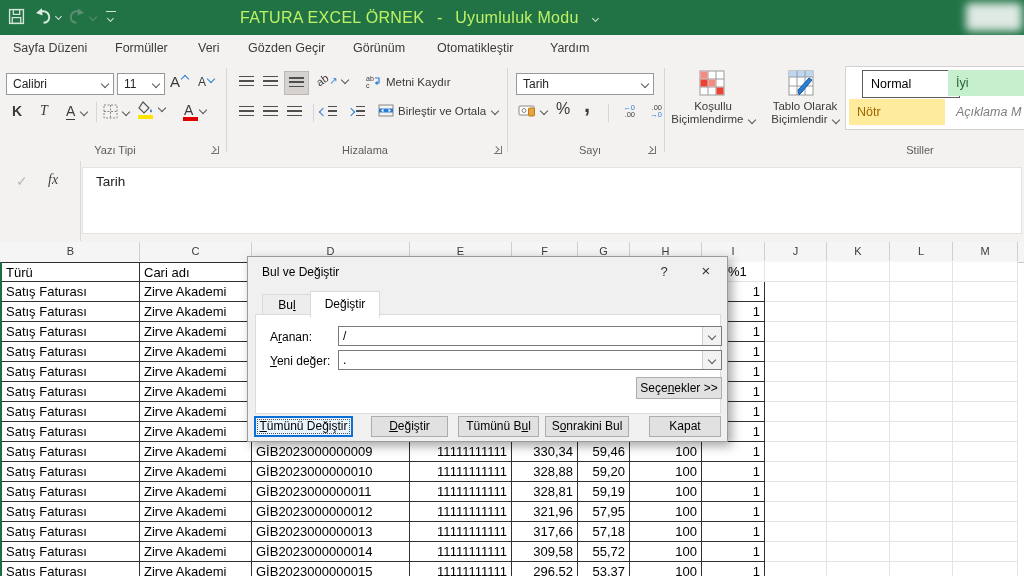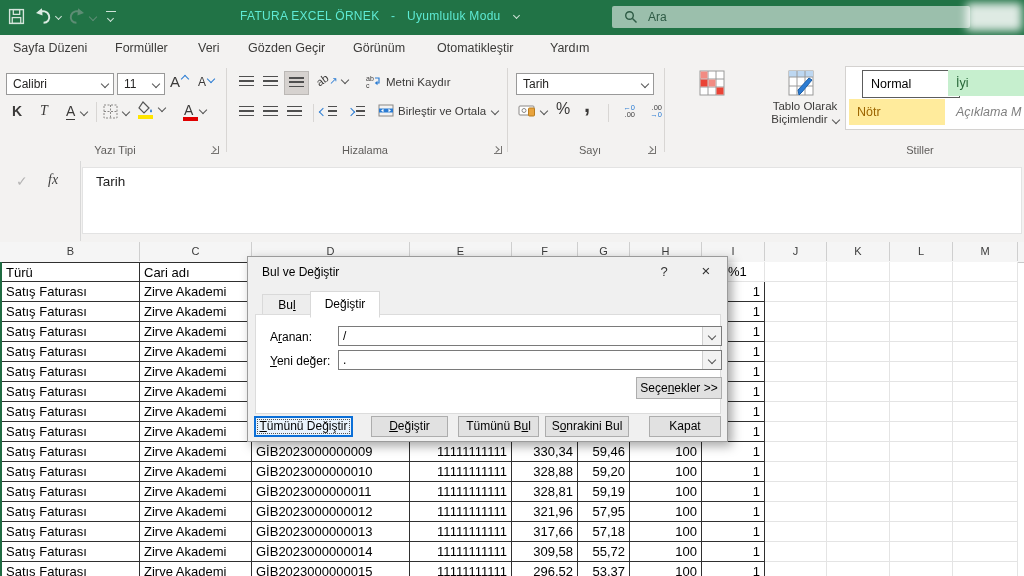--- a/index.html
+++ b/index.html
@@ -5,21 +5,21 @@
   html,body{margin:0;padding:0;background:#666;}
   #screen{position:relative;width:1024px;height:576px;overflow:hidden;background:#fff;
           font-family:"Liberation Sans",sans-serif;color:#222;}
   .abs{position:absolute;}
   
   .titlebar{left:0;top:0;width:1024px;height:35px;background:#217346;}
   .qat-icon{top:8px;width:18px;height:18px;}
   .chv{display:inline-block;width:5px;height:5px;border-right:1.4px solid #555;border-bottom:1.4px solid #555;transform:rotate(45deg);}
   .chv.light{border-color:#cfe3d8;width:4px;height:4px;}
   .chv.dim{border-color:#5d8d74;}
-  .title-text{top:9px;left:240px;font-size:12px;color:#5eead4;letter-spacing:.3px;white-space:nowrap;}
+  .title-text{top:9px;left:240px;font-size:16px;color:#bef264;letter-spacing:.3px;white-space:nowrap;}
   .searchbox{left:612px;top:6px;width:358px;height:22px;background:#9bbfac;border-radius:2px;
              display:flex;align-items:center;}
   .searchbox .ph{font-size:12px;color:#2e5b45;margin-left:10px;}
   .blurblob{left:966px;top:3px;width:56px;height:28px;background:rgba(255,255,255,.85);
             filter:blur(4px);border-radius:4px;}
   
   .tabrow{left:0;top:35px;width:1024px;height:27px;background:#f3f2f1;border-bottom:1px solid #e1dfdd;}
   .rtab{position:absolute;top:6px;font-size:12.5px;color:#3c3b39;white-space:nowrap;}
   
   .ribbon{left:0;top:62px;width:1024px;height:99px;background:#f3f2f1;border-bottom:1px solid #c8c6c4;}
@@ -120,27 +120,20 @@
     <div class="abs" style="left:106px;top:11px;width:10px;height:3px;border-top:1.6px solid #cfe3d8;"></div>
     <span class="abs chv light" style="left:108px;top:16px;"></span>
 
     <div class="abs title-text">
       <span>FATURA EXCEL ÖRNEK</span>
       <span style="margin:0 8px;">-</span>
       <span>Uyumluluk Modu</span>
       <span class="chv light" style="margin-left:10px;position:relative;top:-2px;"></span>
     </div>
 
-    <div class="abs searchbox">
-      <svg style="margin-left:12px;" width="14" height="14" viewBox="0 0 14 14">
-          <circle cx="5.5" cy="5.5" r="3.8" fill="none" stroke="#2e5b45" stroke-width="1.4"></circle>
-          <line x1="8.5" y1="8.5" x2="12.5" y2="12.5" stroke="#2e5b45" stroke-width="1.4"></line>
-        </svg>
-      <span class="ph">Ara</span>
-    </div>
     <div class="abs blurblob"></div>
   </div>
 
   <div class="abs tabrow" id="tabrow">
       <div class="rtab" style="left: 13px;">Sayfa Düzeni</div>
       <div class="rtab" style="left: 115px;">Formüller</div>
       <div class="rtab" style="left: 198px;">Veri</div>
       <div class="rtab" style="left: 248px; text-align: center;">Gözden Geçir</div>
       <div class="rtab" style="left: 353px;">Görünüm</div>
       <div class="rtab" style="left: 437px;">Otomatikleştir</div>
@@ -277,20 +270,24 @@
           <rect x="1" y="1" width="24" height="24" fill="#fff" stroke="#9a9a9a"></rect>
           <line x1="9" y1="1" x2="9" y2="25" stroke="#9a9a9a"></line>
           <line x1="17" y1="1" x2="17" y2="25" stroke="#9a9a9a"></line>
           <line x1="1" y1="9" x2="25" y2="9" stroke="#9a9a9a"></line>
           <line x1="1" y1="17" x2="25" y2="17" stroke="#9a9a9a"></line>
           <rect x="1.5" y="1.5" width="7" height="7" fill="#f28b82"></rect>
           <rect x="1.5" y="9.5" width="7" height="7" fill="#ea4335"></rect>
           <rect x="9.5" y="9.5" width="7" height="7" fill="#f28b82"></rect>
           <rect x="17.5" y="17.5" width="7" height="7" fill="#ea4335"></rect>
         </svg>
+    </div>
+    <div class="two-line" style="left:663px;top:38px;width:100px;">
+      <div>Koşullu</div>
+      <div><span>Biçimlendirme</span> <span class="chv" style="margin-left:2px;"></span></div>
     </div>
     <div class="rbtn" style="left:788px;top:8px;">
       <svg width="26" height="26" viewBox="0 0 26 26">
           <rect x="1" y="1" width="24" height="24" fill="#fff" stroke="#9a9a9a"></rect>
           <rect x="1" y="1" width="24" height="6" fill="#bdd7f1"></rect>
           <line x1="9" y1="1" x2="9" y2="25" stroke="#9a9a9a"></line>
           <line x1="17" y1="1" x2="17" y2="25" stroke="#9a9a9a"></line>
           <line x1="1" y1="7" x2="25" y2="7" stroke="#9a9a9a"></line>
           <line x1="1" y1="16" x2="25" y2="16" stroke="#9a9a9a"></line>
           <path d="M24 10 L14 22 L11 25 L10 20 L21 8 Z" fill="#2b7cd3" stroke="#1a5ea8"></path>

